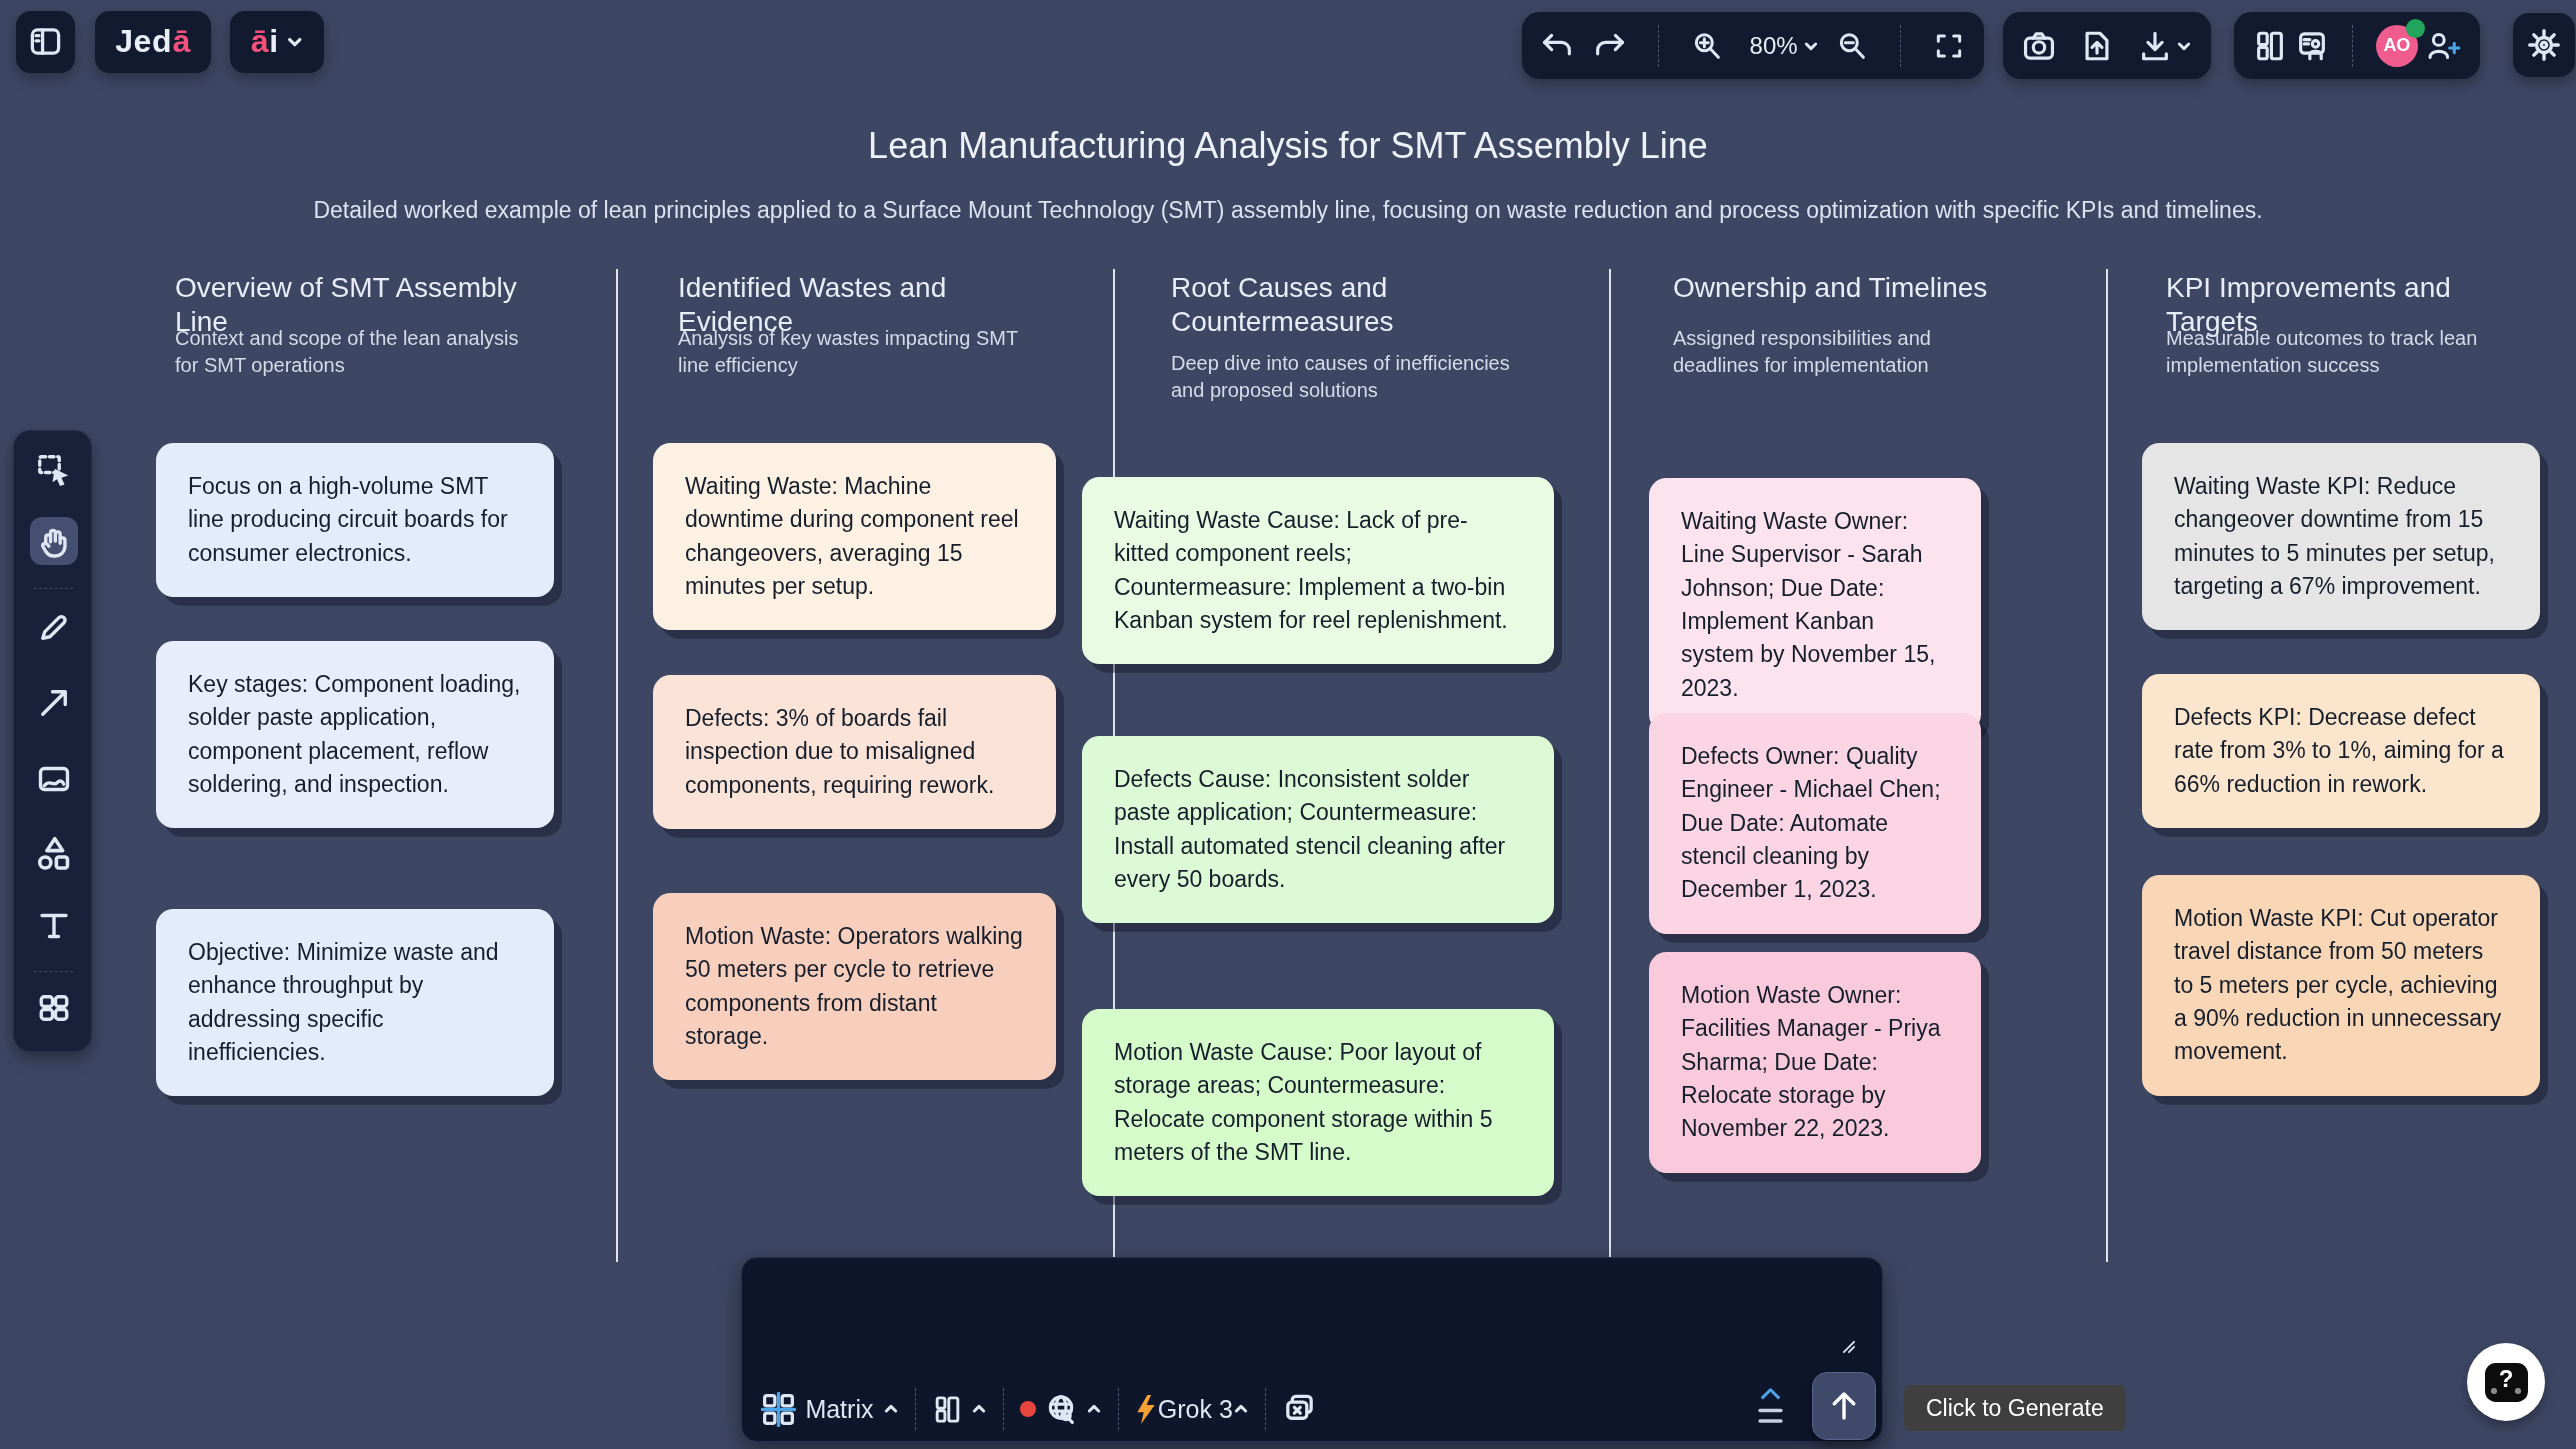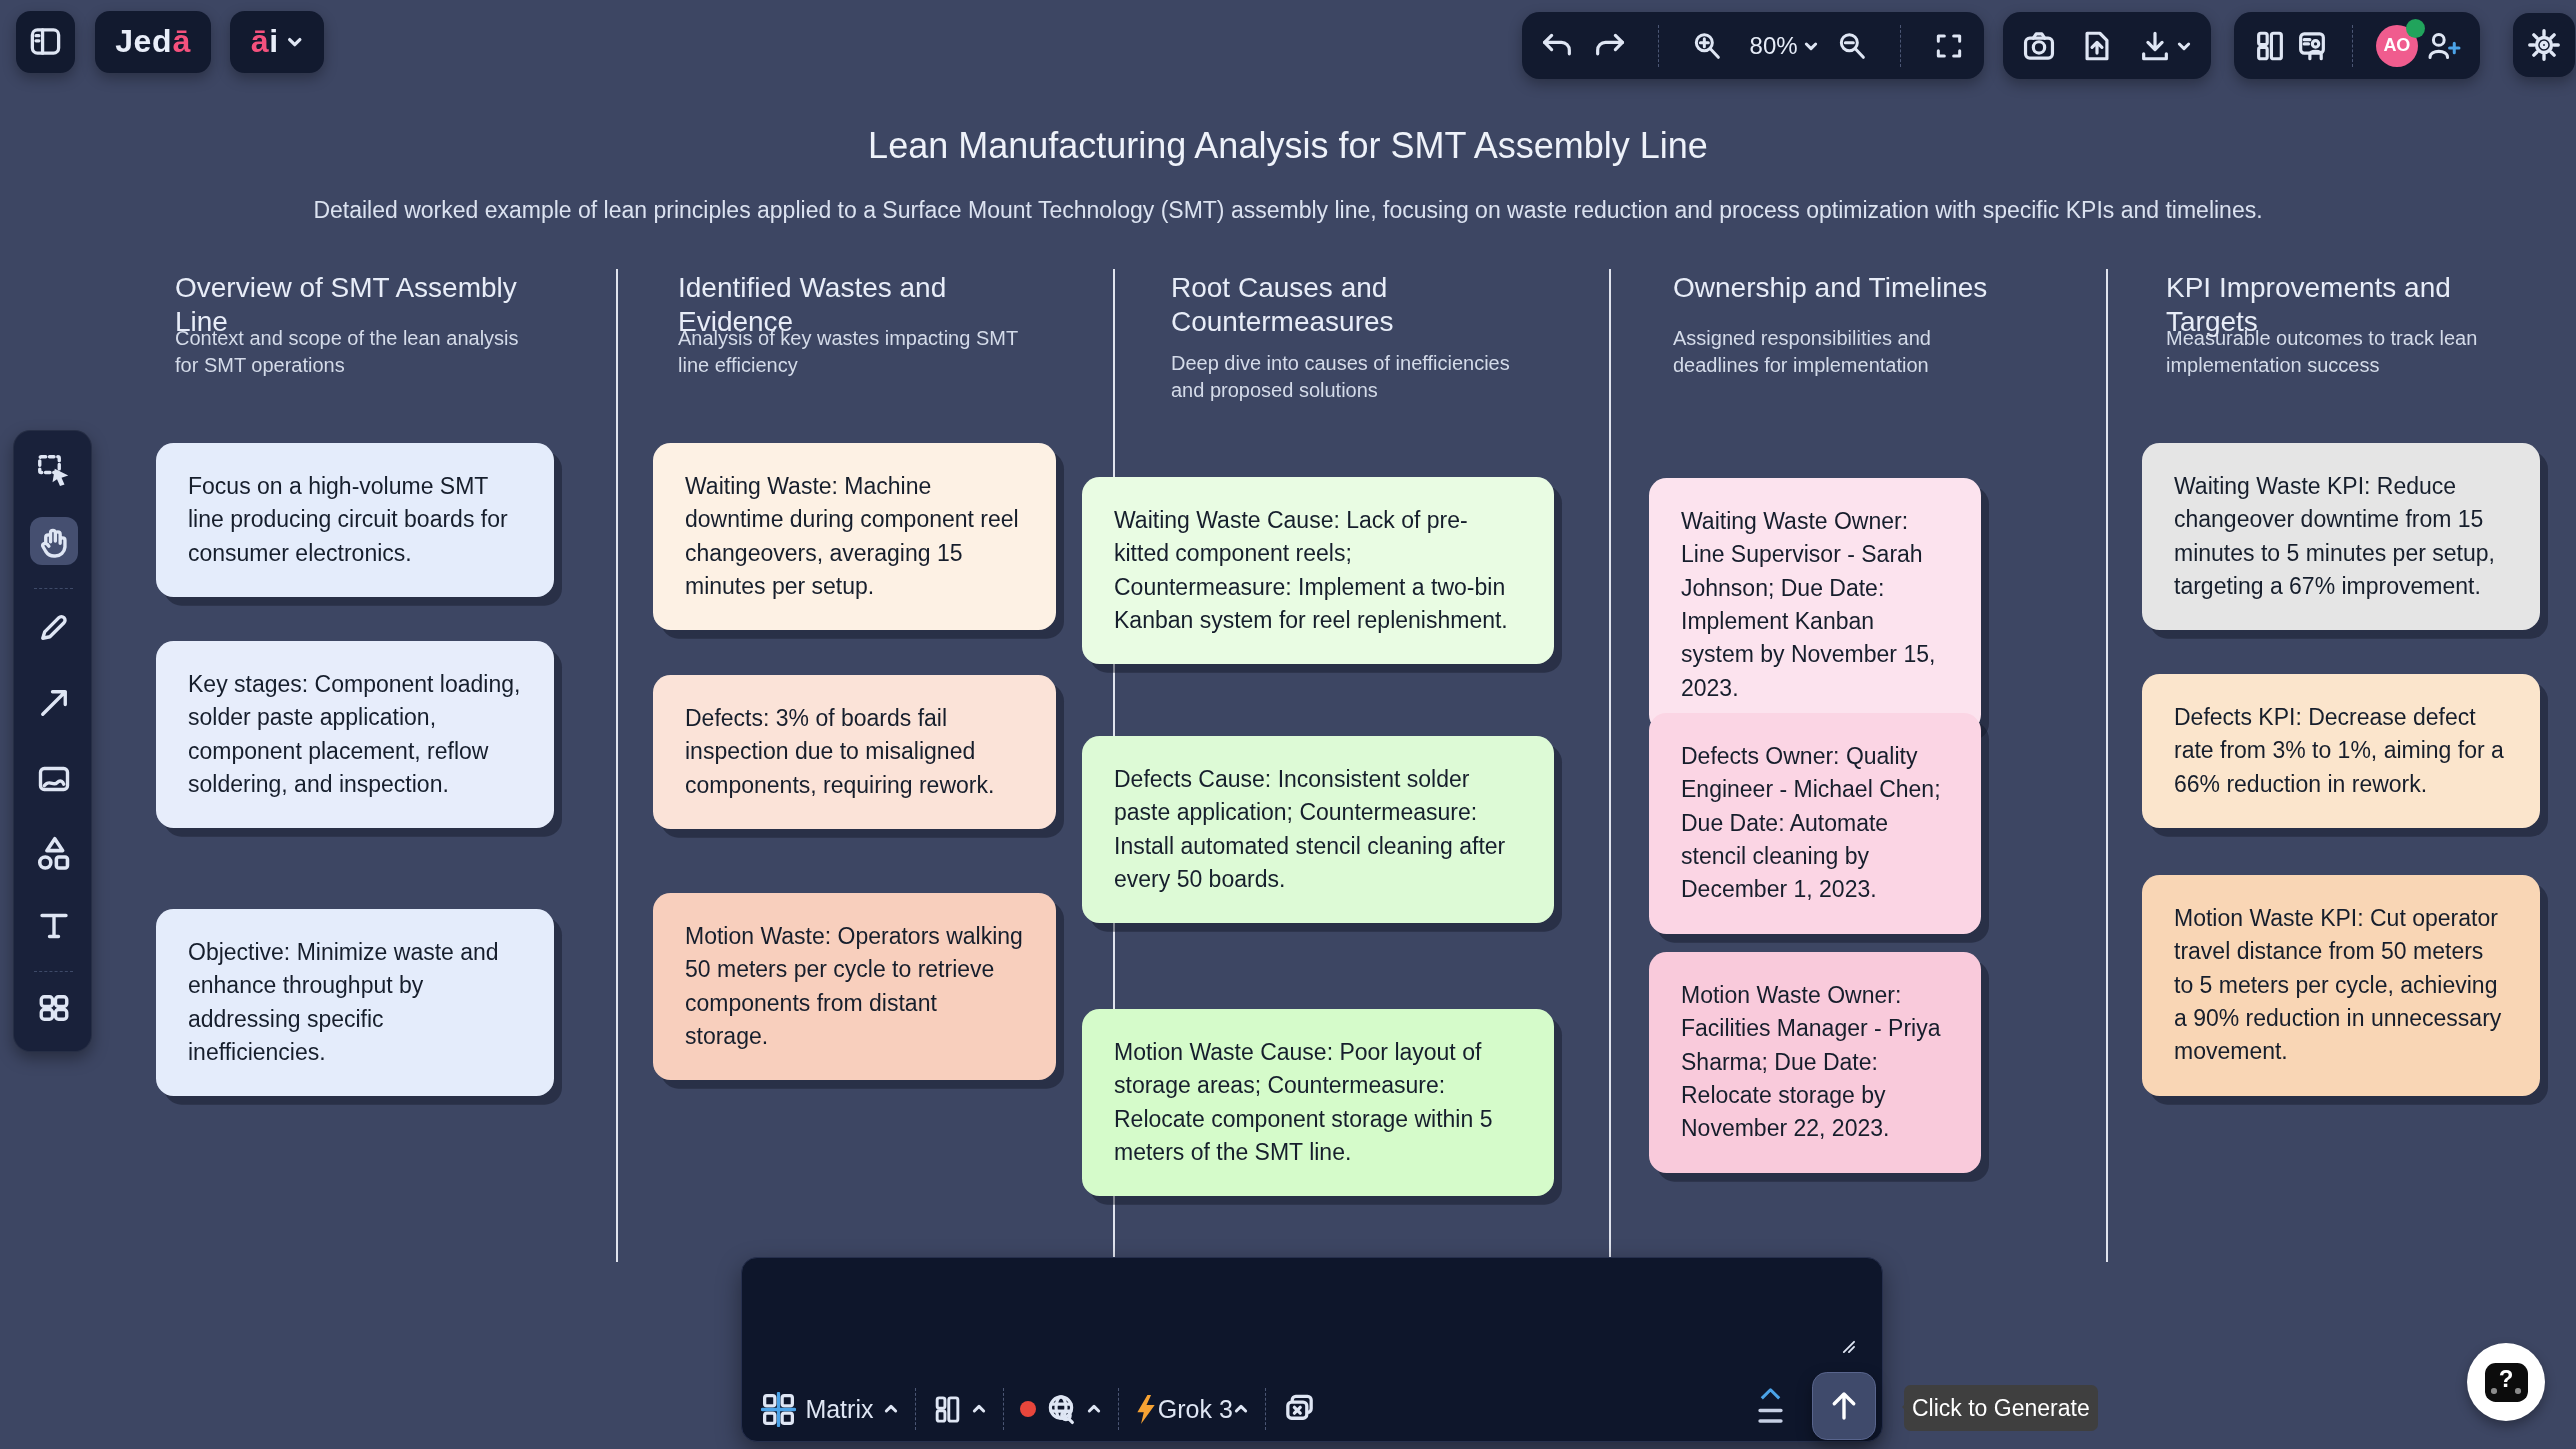--- a/index.html
+++ b/index.html
@@ -45,21 +45,21 @@
 
   
   .prompt-bar { position:absolute; left:741px; top:1257px; width:1142px; height:185px; background:#0e162b; border:1.3px solid #262f4d; border-radius:16px; box-shadow:0 9.4px 24px rgba(0,0,0,.4); }
   .prompt-text { position:absolute; left:25.5px; top:16px; width:1088px; font-size:25px; line-height:1.58; color:#e6ecf8; }
   .resize-handle { position:absolute; right:27px; top:78px; }
   .controls { position:absolute; left:19px; top:125px; height:52px; display:flex; align-items:center; gap:12px; }
   .ctl-label { color:#dfe6f4; font-size:25px; font-weight:500; }
   .red-dot { width:16px; height:16px; border-radius:50%; background:#e8463c; }
   .collapse { position:absolute; left:1011px; top:130px; }
   .send-btn { position:absolute; left:1070px; top:114px; width:64px; height:68px; background:#3f4a6b; border:1.3px solid #58648c; border-radius:14.8px; display:flex; align-items:center; justify-content:center; cursor:pointer; box-shadow:0 6.7px 14.8px rgba(0,0,0,.35); }
-  .tooltip { position:absolute; left:1904px; top:1385px; height:46px; background:#3f3f3f; border-radius:6.7px; color:#fff; font-size:23px; display:flex; align-items:center; padding:0 8px; }
+  .tooltip { position:absolute; left:1904px; top:1385px; height:46px; background:#3f3f3f; border-radius:6.7px; color:#fff; font-size:23px; display:flex; align-items:center; padding:0 22px; }
   .tooltip:before { content:""; position:absolute; left:-10.7px; top:13.4px; border:9.4px solid transparent; border-right-color:#3f3f3f; }
 
   
   .help { position:absolute; left:2467px; top:1343px; width:78px; height:78px; border-radius:50%; background:#fff; display:flex; align-items:center; justify-content:center; cursor:pointer; box-shadow:0 5.4px 12px rgba(0,0,0,.3); }
   .help-bubble { position:relative; width:43px; height:39px; background:#0c0c0c; border-radius:10.7px; display:flex; align-items:center; justify-content:center; }
   .help-bubble:after { content:""; position:absolute; bottom:-6.7px; left:14.8px; border:6.7px solid transparent; border-top-color:#0c0c0c; }
   .help-q { color:#fff; font-size:24px; font-weight:700; margin-top:-5.4px; }
   .help-dot { position:absolute; bottom:8px; width:5.4px; height:5.4px; border-radius:50%; background:#8b8b8b; }
 </style>
 </head>

